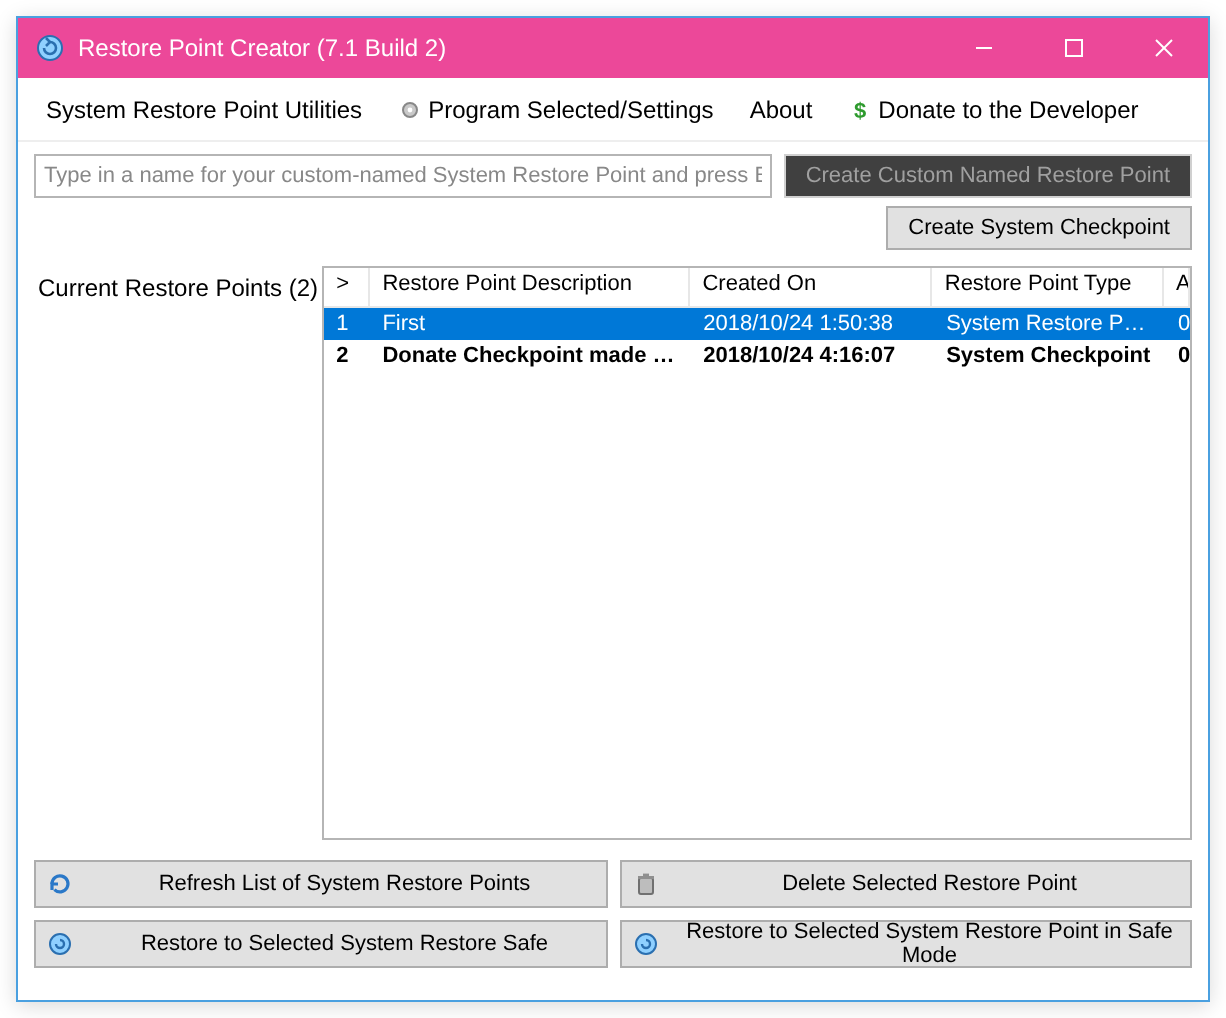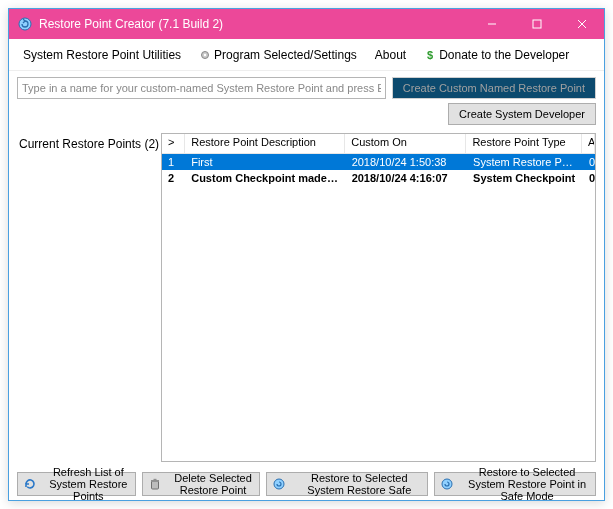--- a/index.html
+++ b/index.html
@@ -11,38 +11,38 @@
 .win-controls { display: flex; height: 100%; }
 .win-controls > div { width: 45px; display: flex; align-items: center; justify-content: center; cursor: pointer; }
 .win-controls svg { stroke: #fff; fill: none; }
 .close-x line { stroke-width: 1; }
 .menubar { height: 32px; display: flex; align-items: center; padding: 0 6px; font-size: 12px; color: #000; border-bottom: 1px solid #eee; gap: 2px; }
 .menubar .item { padding: 2px 8px; cursor: pointer; display: inline-flex; align-items: center; gap: 3px; }
 .toolbar-row { display: flex; align-items: center; padding: 6px 8px 4px 8px; gap: 6px; }
 .name-input { flex: 1; height: 22px; border: 1px solid #b5b5b5; padding: 0 4px; font-size: 11px; color: #000; background: #fff; }
 .name-input::placeholder { color: #888; }
 .btn { height: 22px; font-size: 11px; border: 1px solid #adadad; background: #e1e1e1; padding: 0 10px; display: inline-flex; align-items: center; justify-content: center; cursor: pointer; }
-.btn.disabled { color: #a0a0a0; border-color: #d0d0d0; background: #0c4a6e; cursor: default; }
+.btn.disabled { color: #a0a0a0; border-color: #d0d0d0; background: #404040; cursor: default; }
 .checkpoint-row { display: flex; justify-content: flex-end; padding: 0 8px 6px 8px; }
 .content { flex: 1; padding: 2px 8px 6px 8px; display: flex; flex-direction: row; min-height: 0; }
 .group-label { font-size: 12px; margin: 4px 2px 2px 2px; color: #000; }
 .listview { flex: 1; border: 1px solid #b5b5b5; background: #fff; display: flex; flex-direction: column; overflow: hidden; }
 .headers { display: flex; height: 20px; background: #fff; border-bottom: 1px solid #e7e7e7; font-size: 11px; color: #000; }
 .headers > div { padding: 2px 6px; border-right: 1px solid #e7e7e7; white-space: nowrap; overflow: hidden; }
 .col-idx { width: 24px; text-align: left; }
 .col-desc { width: 172px; }
 .col-created { width: 130px; }
 .col-type { width: 124px; }
 .col-age { flex: 1; text-align: right; }
 .rows { flex: 1; overflow: auto; font-size: 11px; }
 .row { display: flex; height: 16px; align-items: center; color: #000; }
 .row > div { padding: 0 6px; white-space: nowrap; overflow: hidden; text-overflow: ellipsis; }
 .row.selected { background: #0078d7; color: #fff; }
 .row.bold { font-weight: bold; }
-.footer { padding: 4px 8px 4px 8px; display: flex; flex-direction: row; gap: 6px; }
+.footer { padding: 4px 8px 16px 8px; display: flex; flex-direction: column; gap: 6px; }
 .footer-row { display: flex; gap: 6px; }
 .footer .big-btn { flex: 1; height: 24px; border: 1px solid #adadad; background: #e1e1e1; font-size: 11px; display: flex; align-items: center; cursor: pointer; padding: 0 4px; gap: 8px; }
 .footer .big-btn .ico { width: 16px; height: 16px; display: flex; align-items: center; justify-content: center; flex-shrink: 0; }
 .footer .big-btn span.txt { flex: 1; text-align: center; }
 svg { display: block; }
 </style>
 </head>
 <body>
 
 <div class="window">
@@ -95,44 +95,44 @@
         </span>
       <span>Donate to the Developer</span>
     </span>
   </div>
 
   <div class="toolbar-row">
     <input class="name-input" type="text" placeholder="Type in a name for your custom-named System Restore Point and press Enter..." style="">
     <div class="btn disabled">Create Custom Named Restore Point</div>
   </div>
   <div class="checkpoint-row">
-    <div class="btn">Create System Developer</div>
+    <div class="btn">Create System Checkpoint</div>
   </div>
 
   <div class="content">
     <div class="group-label">Current Restore Points (2)</div>
     <div class="listview">
       <div class="headers">
         <div class="col-idx">&gt;</div>
         <div class="col-desc">Restore Point Description</div>
-        <div class="col-created">Custom On</div>
+        <div class="col-created">Created On</div>
         <div class="col-type">Restore Point Type</div>
         <div class="col-age">Age in Days</div>
       </div>
       <div class="rows" id="rows">
           <div class="row selected">
             <div class="col-idx">1</div>
             <div class="col-desc">First</div>
             <div class="col-created">2018/10/24 1:50:38</div>
             <div class="col-type">System Restore Point</div>
             <div class="col-age">0.1</div>
           </div>
           <div class="row bold">
             <div class="col-idx">2</div>
-            <div class="col-desc">Custom Checkpoint made b...</div>
+            <div class="col-desc">Donate Checkpoint made b...</div>
             <div class="col-created">2018/10/24 4:16:07</div>
             <div class="col-type">System Checkpoint</div>
             <div class="col-age">0</div>
           </div>
         </div>
     </div>
   </div>
 
   <div class="footer">
     <div class="footer-row">

